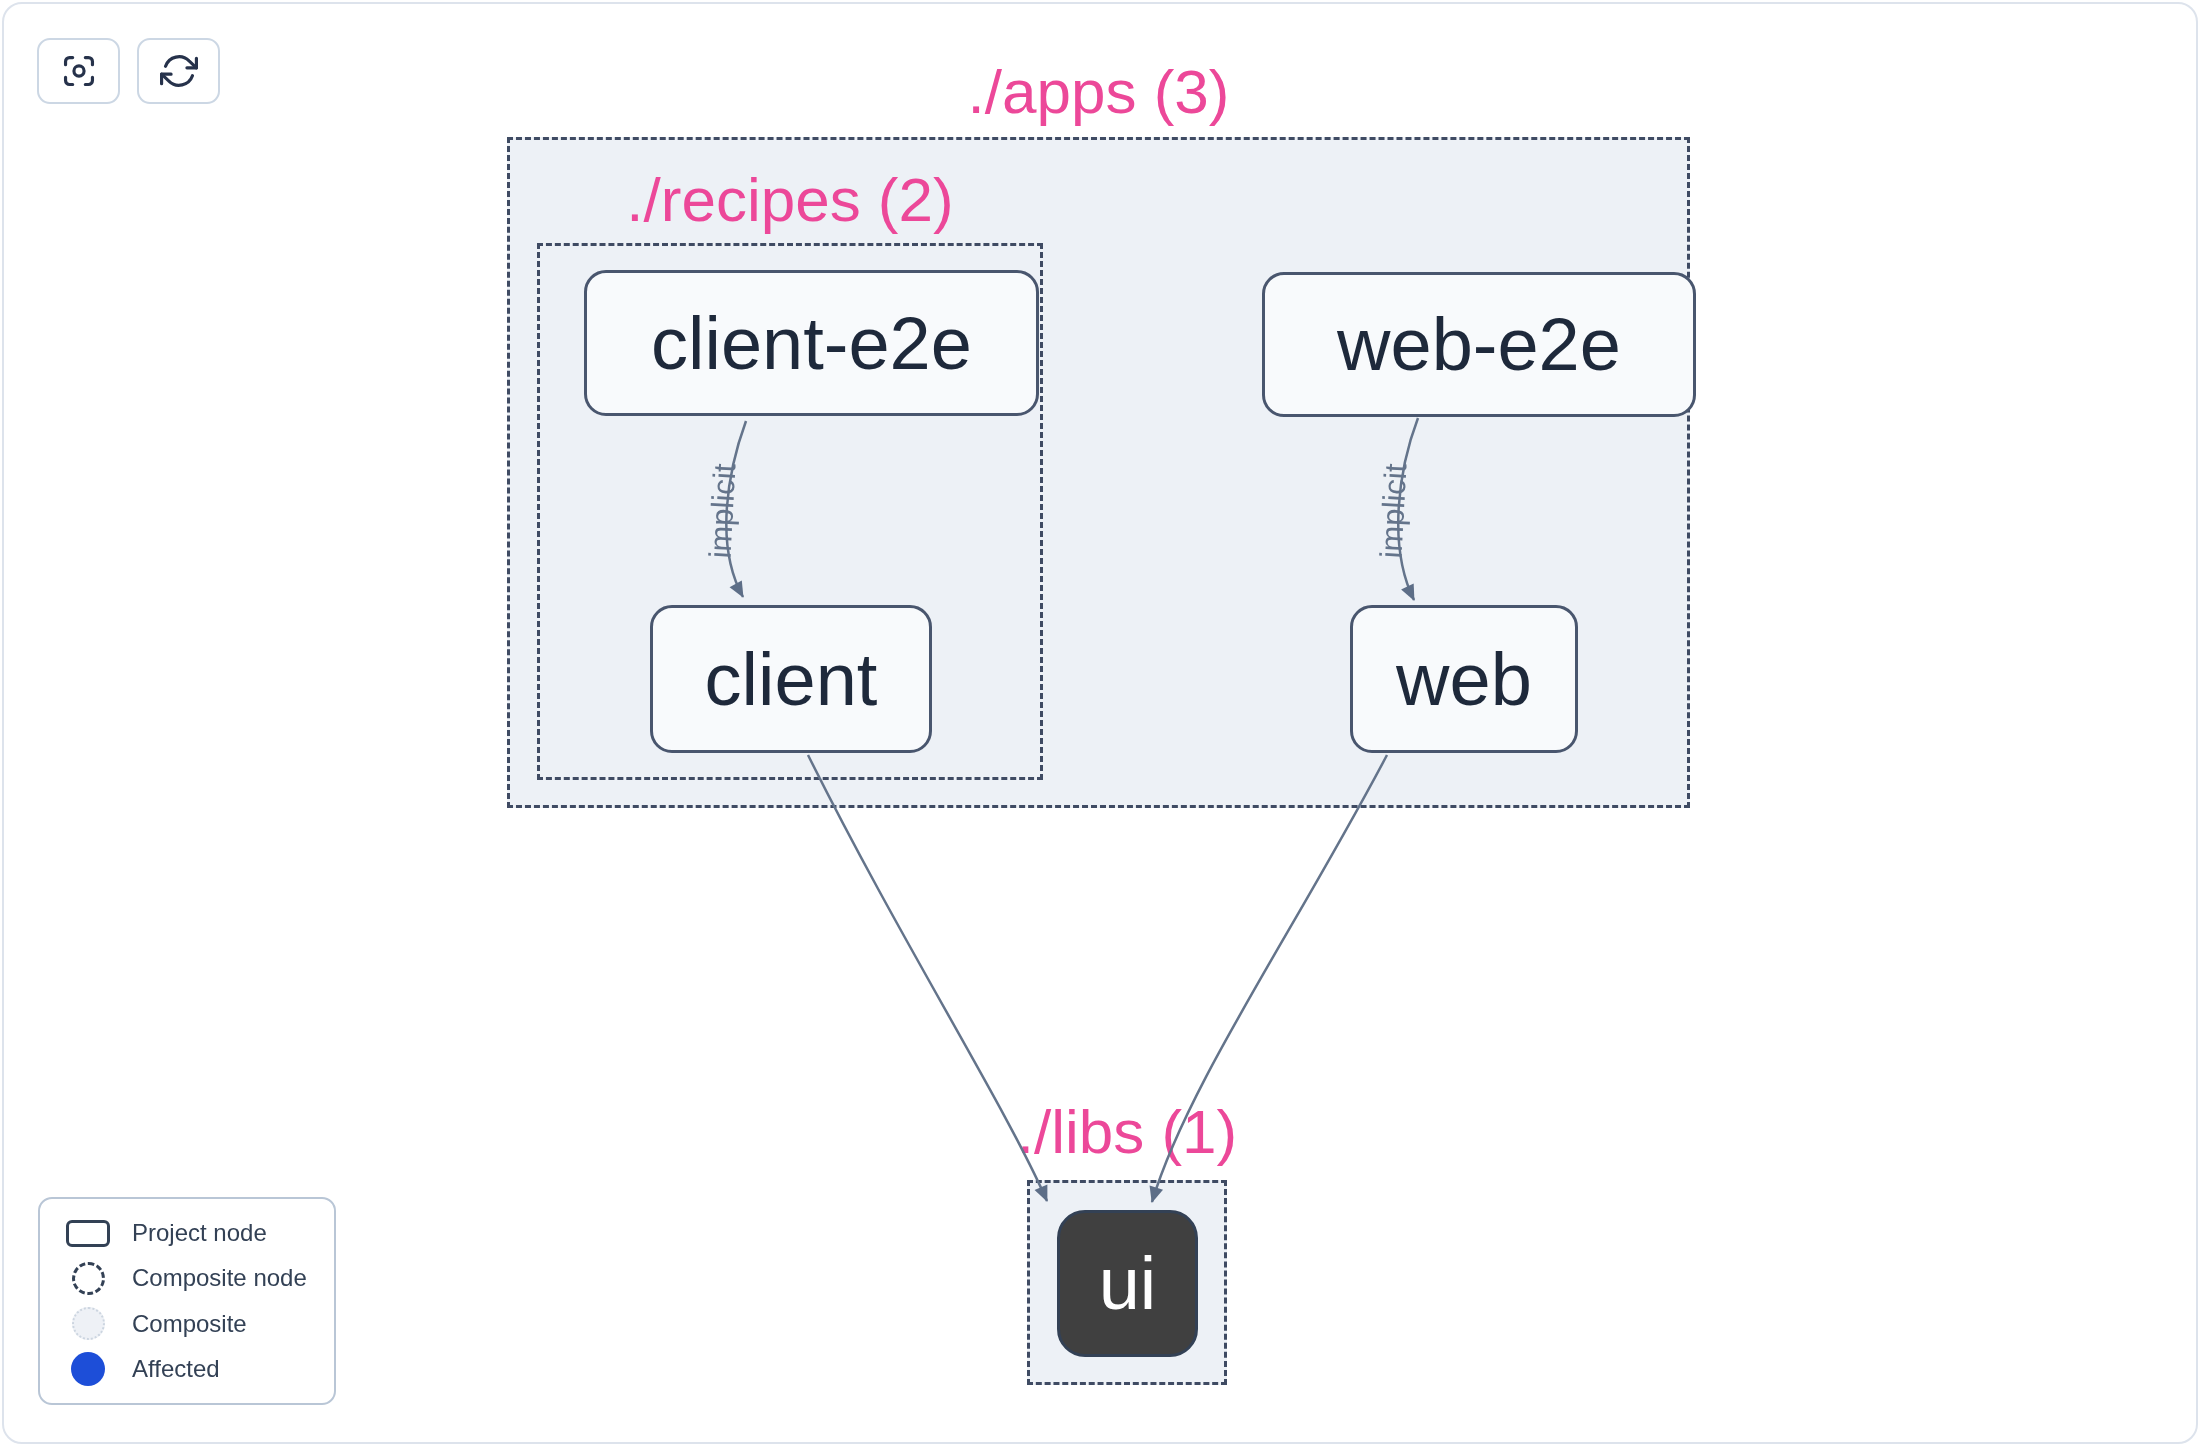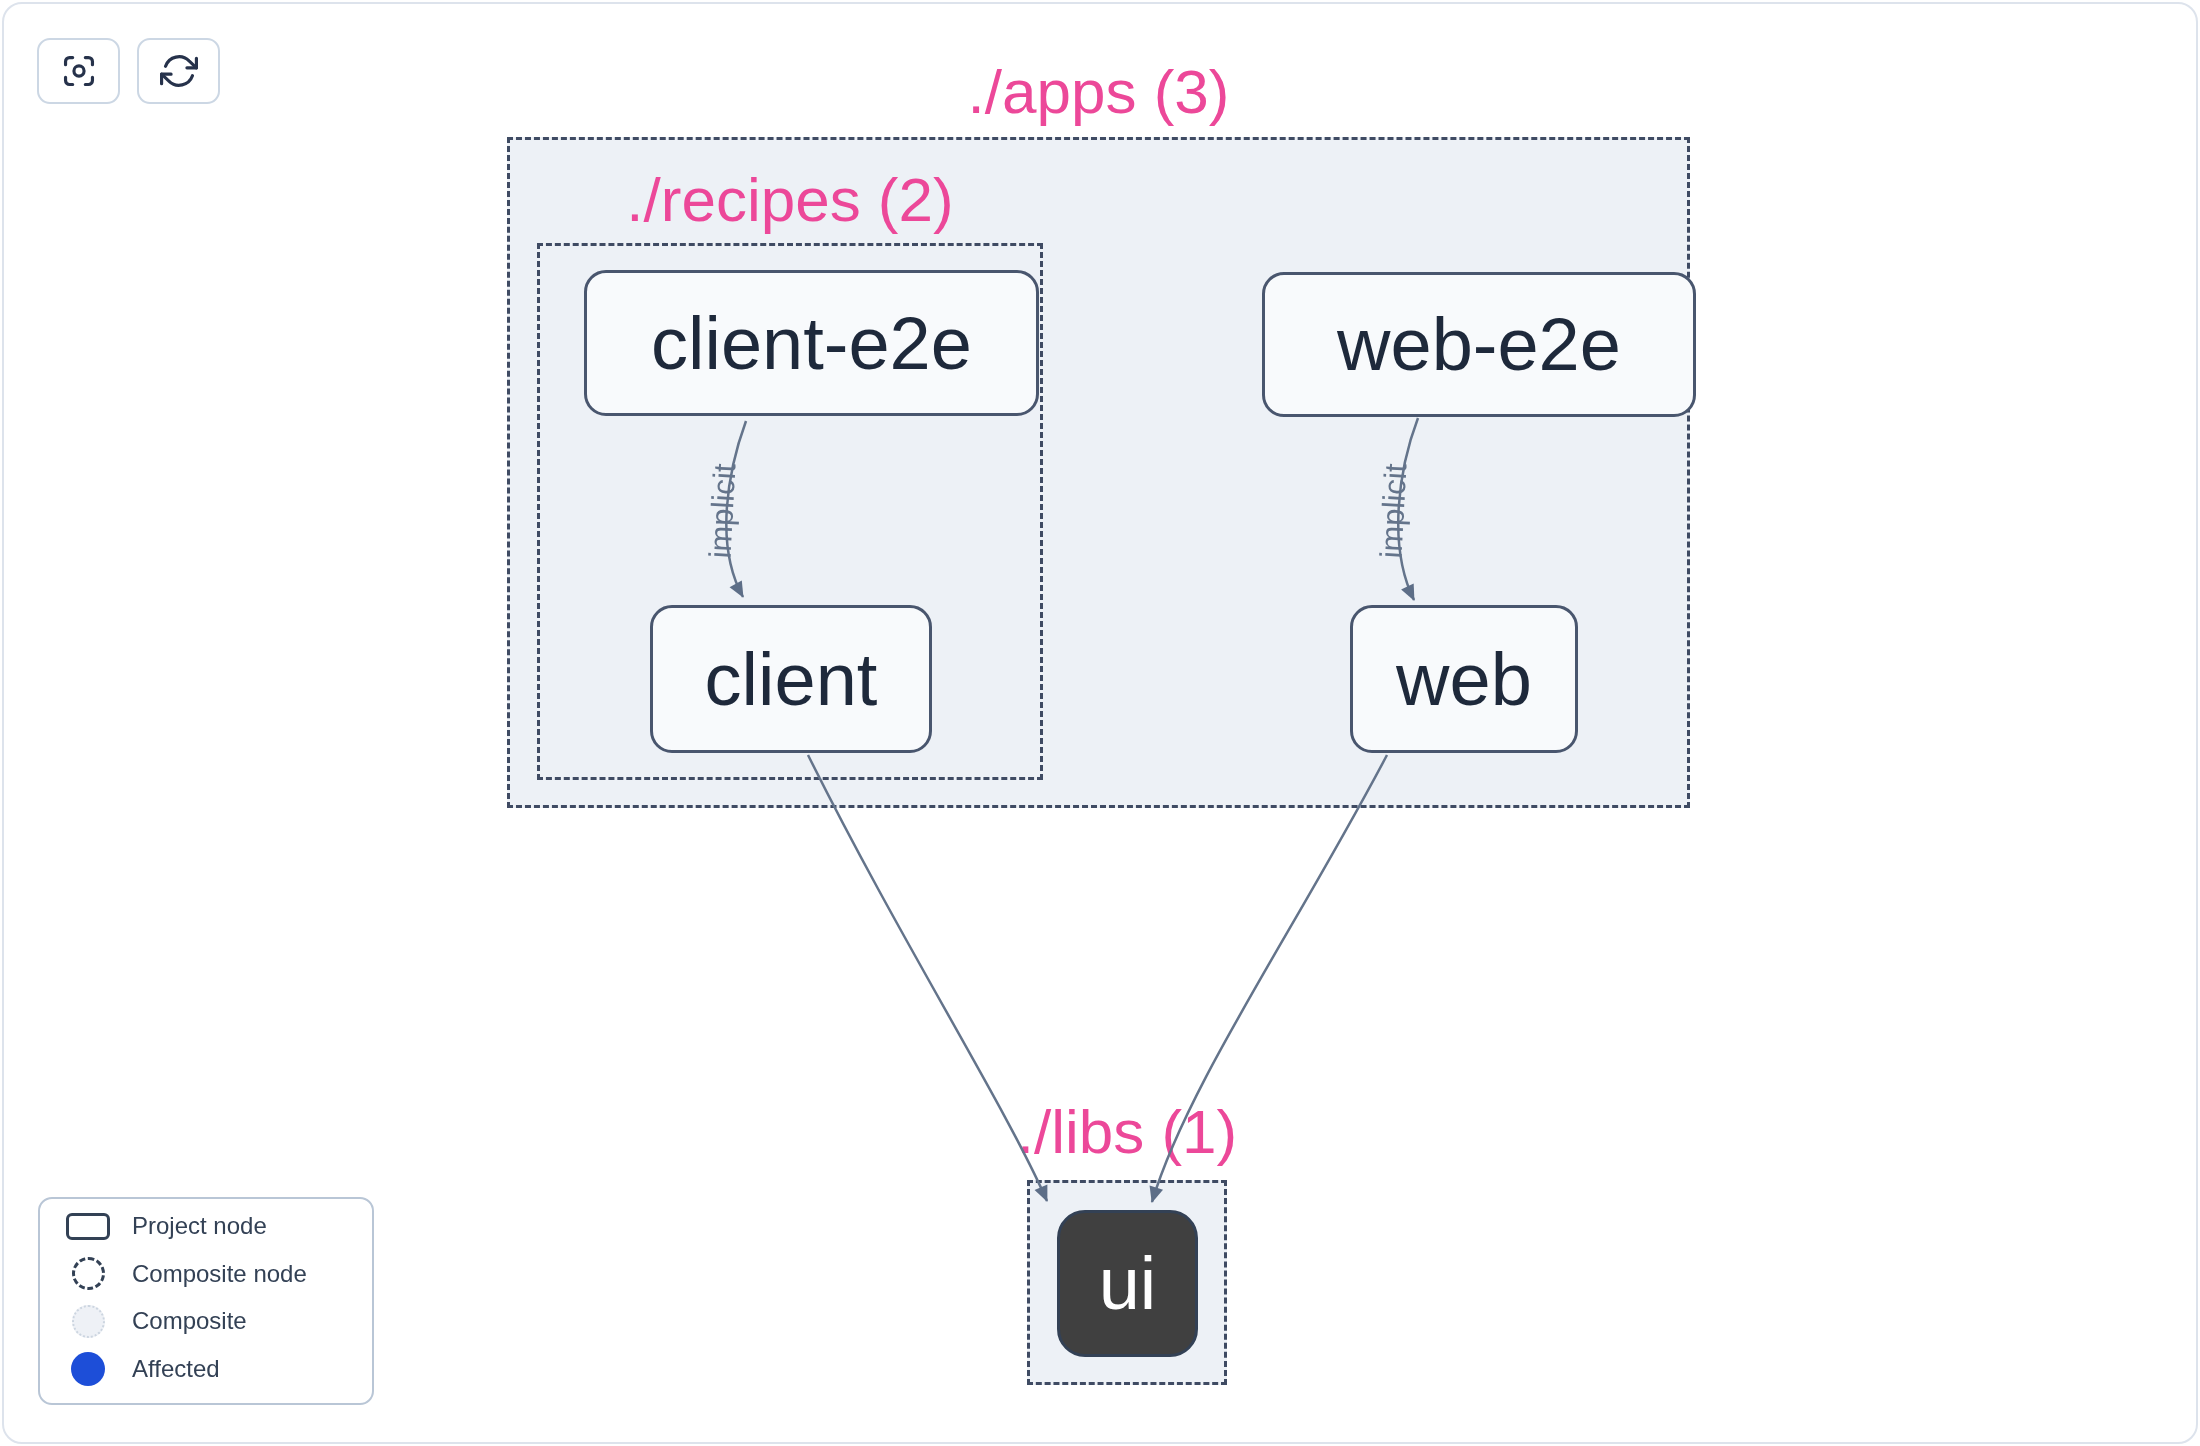--- a/index.html
+++ b/index.html
@@ -100,26 +100,26 @@
     background: #404040;
     border-color: #334155;
     color: #ffffff;
     border-radius: 28px;
   }
 
   
   .legend {
     position: absolute;
     left: 38px; top: 1197px;
-    width: 336px; height: 208px;
+    width: 298px; height: 208px;
     background: #ffffff;
     border: 2px solid #b9c6d6;
     border-radius: 14px;
     box-sizing: border-box;
-    padding: 5px 10px 12px 22px;
+    padding: 12px 10px 12px 22px;
     display: flex; flex-direction: column; justify-content: space-between;
     z-index: 6;
   }
   .legend-row { display: flex; align-items: center; height: 44px; }
   .legend-swatch { width: 52px; display: flex; align-items: center; justify-content: center; margin-right: 18px; flex: 0 0 auto; }
   .legend-label { font-size: 24px; color: #334155; white-space: nowrap; }
   .li-project   { width: 44px; height: 27px; border: 3px solid #334155; border-radius: 6px; background: #ffffff; box-sizing: border-box; }
   .li-composite { width: 33px; height: 33px; border: 3px dashed #334155; border-radius: 50%; box-sizing: border-box; }
   .li-affected  { width: 33px; height: 33px; border: 2px dotted #ccd5e0; border-radius: 50%; background: #eef1f6; box-sizing: border-box; }
   .li-touched   { width: 34px; height: 34px; border-radius: 50%; background: #1d4ed8; }

